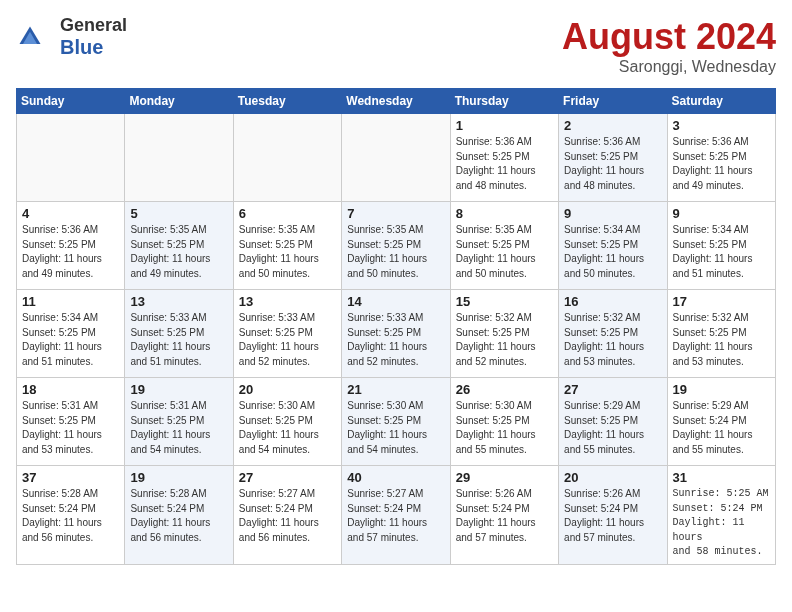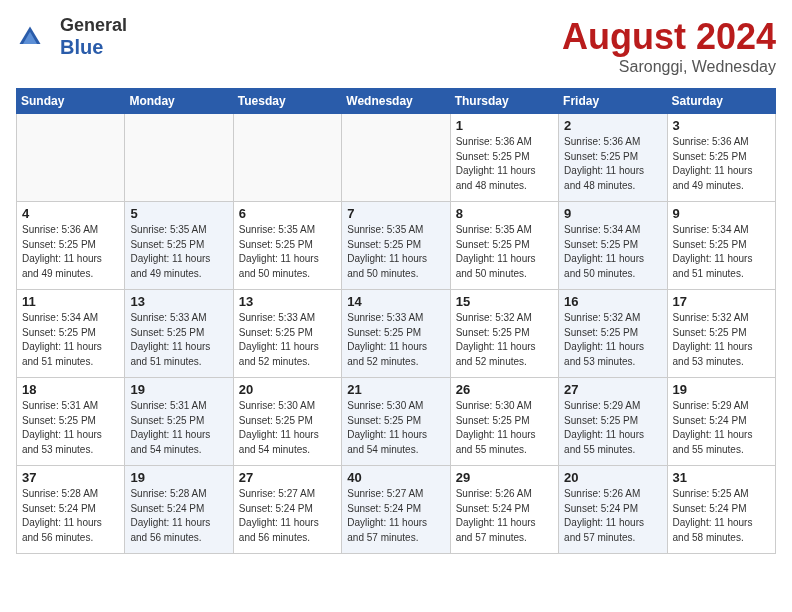--- a/index.html
+++ b/index.html
@@ -345,20 +345,20 @@
         </td>
         <td class="shaded">
           <div class="day-num">20</div>
           <div class="day-info" style="white-space: pre-line;">Sunrise: 5:26 AM
 Sunset: 5:24 PM
 Daylight: 11 hours
 and 57 minutes.</div>
         </td>
         <td>
           <div class="day-num">31</div>
-          <div class="day-info" style="white-space: pre-line;">Sunrise: 5:25 AM
+          <div class="day-info" style="white-space: pre-line; font-family: Liberation Mono, monospace;">Sunrise: 5:25 AM
 Sunset: 5:24 PM
 Daylight: 11 hours
 and 58 minutes.</div>
         </td>
       </tr>
     </tbody>
 </table>
 
 </body></html>

